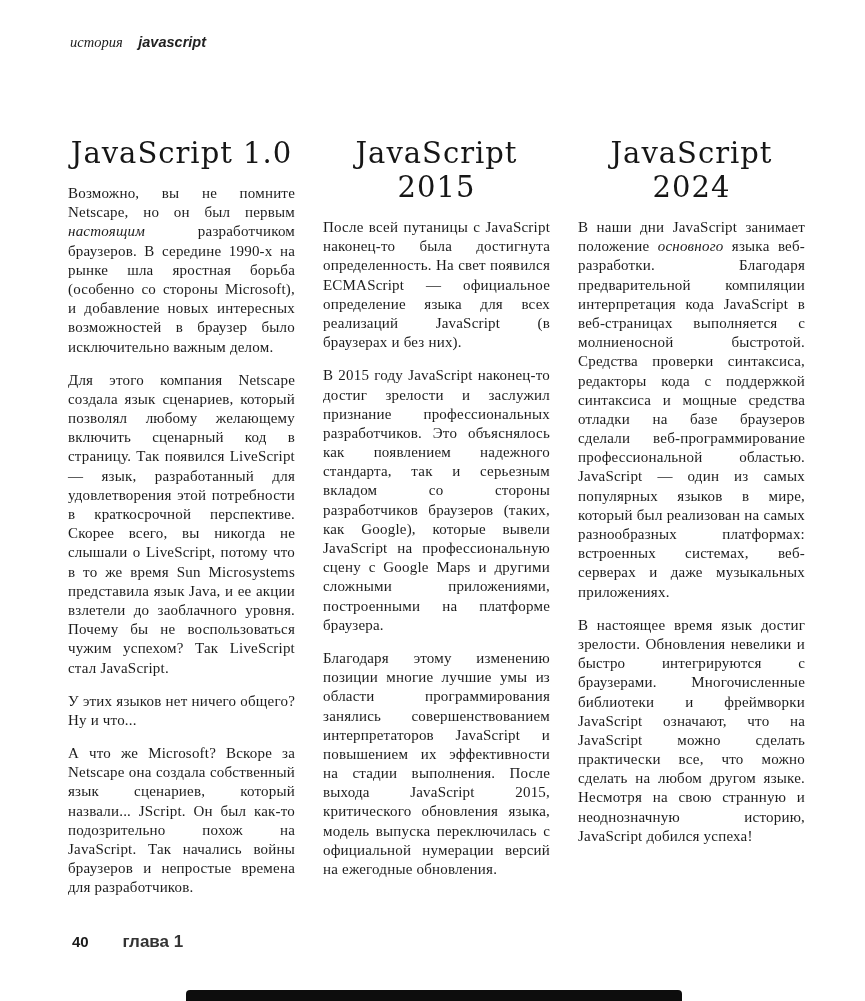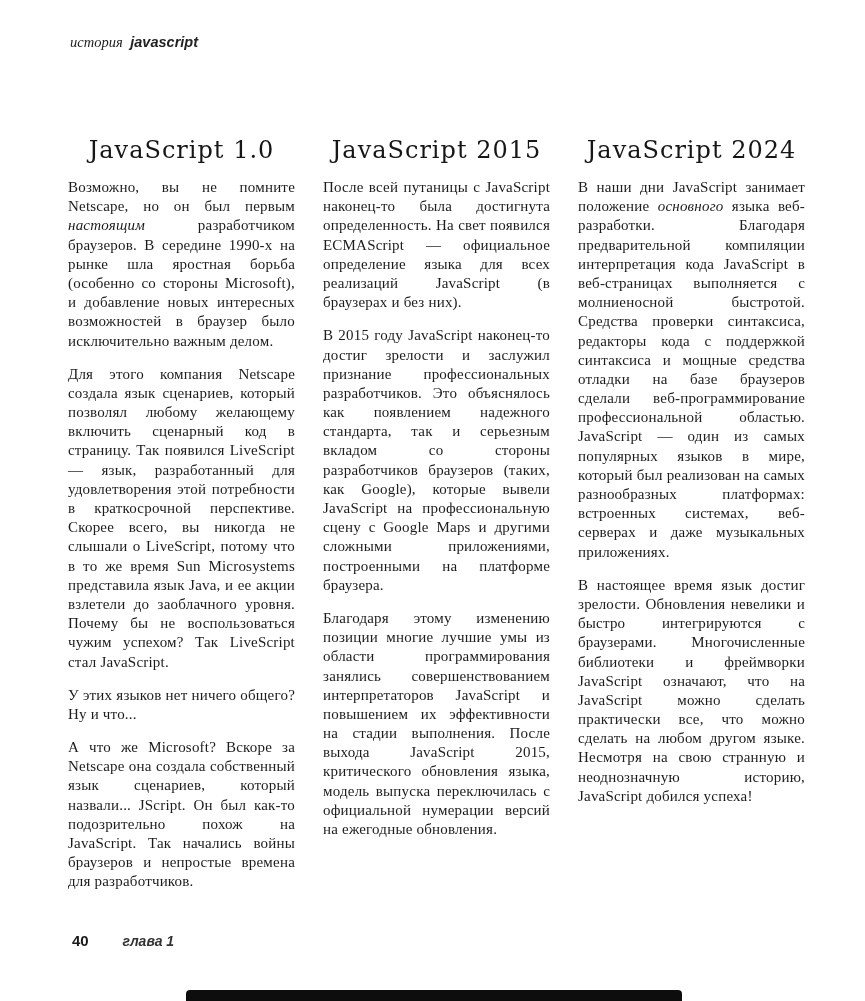--- a/index.html
+++ b/index.html
@@ -3,33 +3,33 @@
 <meta charset="utf-8">
 <style>
   html,body { margin:0; padding:0; background:#ffffff; }
   .page {
     position:relative; width:865px; height:1001px; background:#ffffff;
     overflow:hidden; color:#1c1c1c;
     font-family:"Liberation Serif", serif;
   }
   .header { position:absolute; top:34px; left:70px; font-size:14.5px; color:#222; }
   .crumb-italic { font-style:italic; font-family:"Liberation Serif", serif; }
-  .crumb-bold { font-style:italic; font-weight:bold; font-family:"Liberation Sans", sans-serif; margin-left:4px; }
+  .crumb-bold { font-style:italic; font-weight:bold; font-family:"Liberation Sans", sans-serif; margin-left:12px; }
 
   .title {
     position:absolute; top:74px; left:70px; margin:0;
     font-family:"DejaVu Sans", sans-serif; font-weight:800;
     font-size:21px; letter-spacing:0.6px; color:#111;
   }
 
   .columns { position:absolute; top:136px; left:68px; width:737px; display:flex; gap:28px; }
   .column { flex:1 1 0; min-width:0; }
   .col-heading {
     margin:0 0 14px; text-align:center; font-weight:normal;
-    font-family:"DejaVu Serif", serif; font-size:24px; letter-spacing:1px; color:#161616;
+    font-family:"DejaVu Serif", serif; font-size:29px; letter-spacing:1px; color:#161616;
   }
   .column p {
     margin:0 0 14px; font-size:15px; line-height:1.28;
     text-align:justify; letter-spacing:0.2px;
   }
   .it { font-style:italic; }
 
   .timeline { position:absolute; top:844px; left:75px; width:720px; height:70px; }
   .timeline-bar { position:absolute; top:16px; left:0; width:632px; height:38px; background:#4c4c4c; }
   .timeline-head {
@@ -41,21 +41,21 @@
     position:absolute; top:16px; height:38px; line-height:38px;
     color:#ffffff; font-family:"DejaVu Serif", serif; font-weight:bold; font-size:21px;
     letter-spacing:1px;
   }
   .tl-0 { left:46px; }
   .tl-1 { left:324px; }
   .tl-2 { left:584px; }
 
   .footer { position:absolute; top:932px; left:72px; font-size:15px; color:#1a1a1a; }
   .pagenum { font-family:"Liberation Sans", sans-serif; font-weight:bold;text-align:center; }
-  .chapter { font-style:italic; font-weight:bold; font-family:"Liberation Sans", sans-serif; font-size:14px; margin-left:30px; color:#333; }
+  .chapter { font-weight:bold; font-family:"Liberation Sans", sans-serif; font-size:17px; margin-left:30px; color:#333; }
 
   .bottom-strip {
     position:absolute; bottom:0; left:186px; width:496px; height:11px;
     background:#0d0d0d; border-radius:4px 4px 0 0;
   }
 </style>
 </head>
 <body>
 
 <div class="page">

